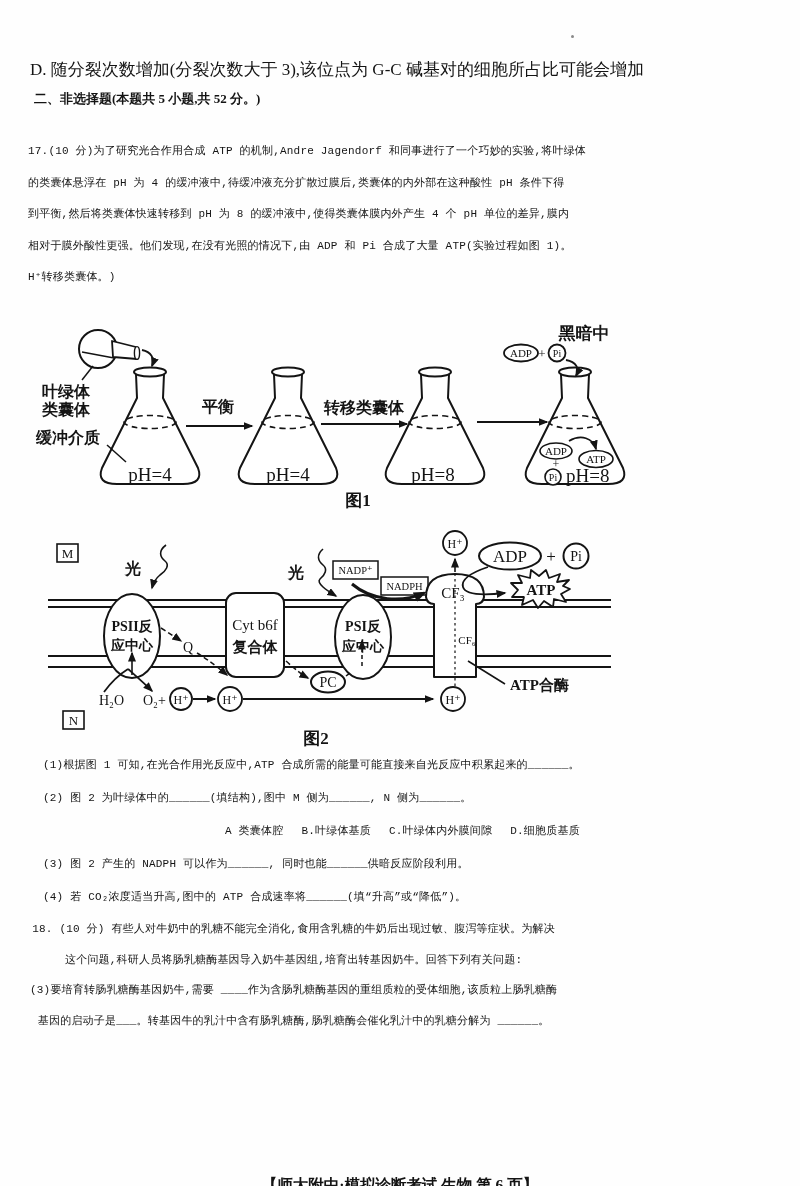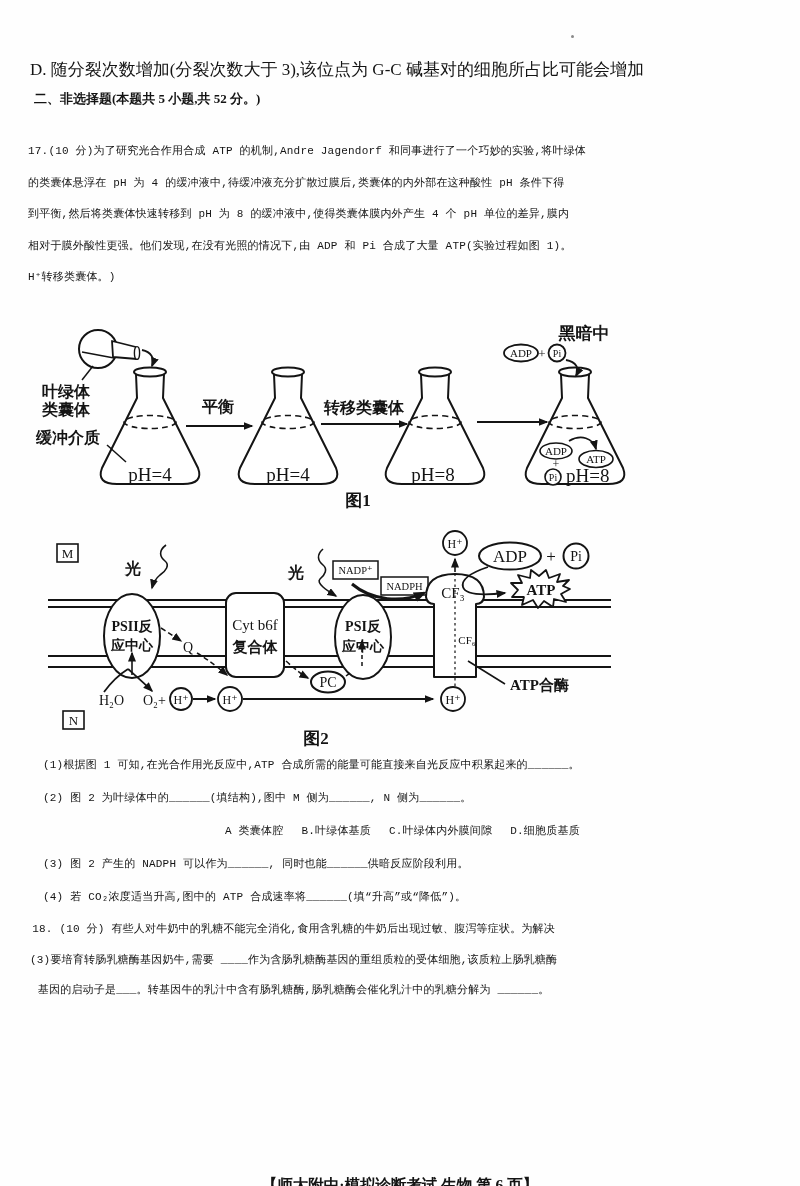--- a/index.html
+++ b/index.html
@@ -201,17 +201,18 @@
 <div class="abs subq">
   <div class="tl ind1">(1)根据图 1 可知,在光合作用光反应中,ATP 合成所需的能量可能直接来自光反应中积累起来的______。</div>
   <div class="tl ind1">(2) 图 2 为叶绿体中的______(填结构),图中 M 侧为______, N 侧为______。</div>
   <div class="tl ind0">A 类囊体腔　 B.叶绿体基质　 C.叶绿体内外膜间隙　 D.细胞质基质</div>
   <div class="tl ind1">(3) 图 2 产生的 NADPH 可以作为______, 同时也能______供暗反应阶段利用。</div>
   <div class="tl ind1">(4) 若 CO₂浓度适当升高,图中的 ATP 合成速率将______(填“升高”或“降低”)。</div>
 </div>
 
 <div class="abs q18">
   <div class="tl">18. (10 分) 有些人对牛奶中的乳糖不能完全消化,食用含乳糖的牛奶后出现过敏、腹泻等症状。为解决</div>
+  <div class="tl">这个问题,科研人员将肠乳糖酶基因导入奶牛基因组,培育出转基因奶牛。回答下列有关问题:</div>
   <div class="tl">(3)要培育转肠乳糖酶基因奶牛,需要 ____作为含肠乳糖酶基因的重组质粒的受体细胞,该质粒上肠乳糖酶</div>
   <div class="tl">基因的启动子是___。转基因牛的乳汁中含有肠乳糖酶,肠乳糖酶会催化乳汁中的乳糖分解为 ______。</div>
 </div>
 
 <div class="abs footer">【师大附中·模拟诊断考试 生物 第 6 页】</div>
 
 </body></html>

